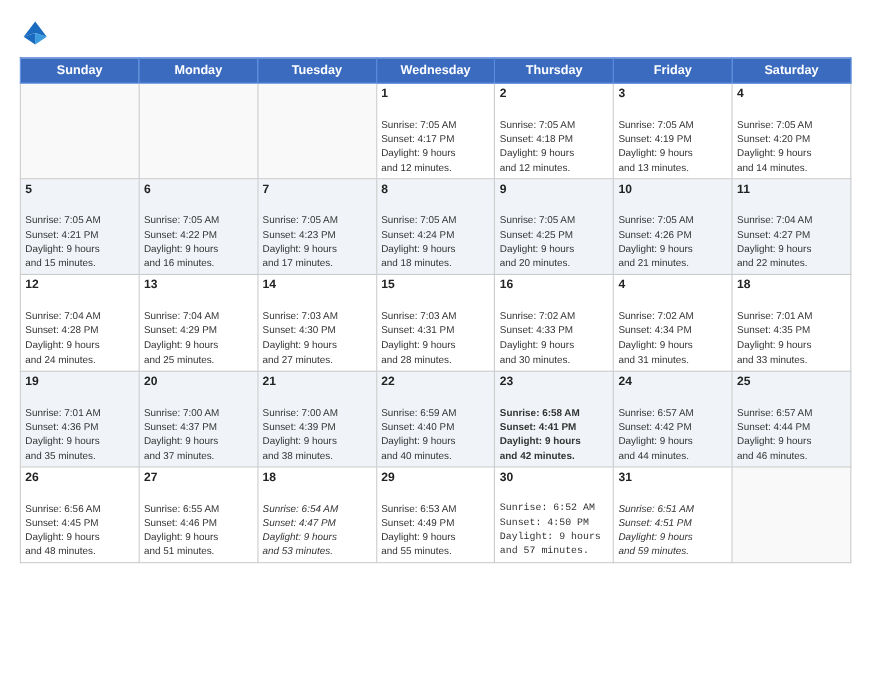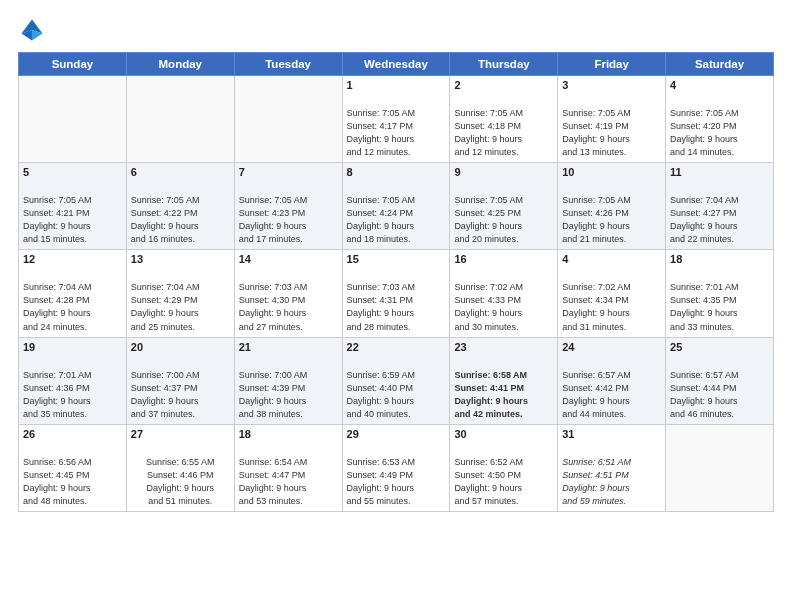--- a/index.html
+++ b/index.html
@@ -319,42 +319,42 @@
         <tr>
           <td>
             <div class="day-num">26</div>
             <div class="day-info" style="white-space: pre-line;">Sunrise: 6:56 AM
 Sunset: 4:45 PM
 Daylight: 9 hours
 and 48 minutes.</div>
           </td>
           <td>
             <div class="day-num">27</div>
-            <div class="day-info" style="white-space: pre-line; text-align: center;">Sunrise: 6:55 AM
+            <div class="day-info" style="white-space: pre-line;">Sunrise: 6:55 AM
 Sunset: 4:46 PM
 Daylight: 9 hours
 and 51 minutes.</div>
           </td>
           <td>
             <div class="day-num">18</div>
-            <div class="day-info" style="white-space: pre-line;">Sunrise: 6:54 AM
+            <div class="day-info" style="white-space: pre-line; font-style: italic;">Sunrise: 6:54 AM
 Sunset: 4:47 PM
 Daylight: 9 hours
 and 53 minutes.</div>
           </td>
           <td>
             <div class="day-num">29</div>
             <div class="day-info" style="white-space: pre-line;">Sunrise: 6:53 AM
 Sunset: 4:49 PM
 Daylight: 9 hours
 and 55 minutes.</div>
           </td>
           <td>
             <div class="day-num">30</div>
-            <div class="day-info" style="white-space: pre-line;">Sunrise: 6:52 AM
+            <div class="day-info" style="white-space: pre-line; font-family: Liberation Mono, monospace;">Sunrise: 6:52 AM
 Sunset: 4:50 PM
 Daylight: 9 hours
 and 57 minutes.</div>
           </td>
           <td>
             <div class="day-num">31</div>
             <div class="day-info" style="white-space: pre-line; font-style: italic;">Sunrise: 6:51 AM
 Sunset: 4:51 PM
 Daylight: 9 hours
 and 59 minutes.</div>

